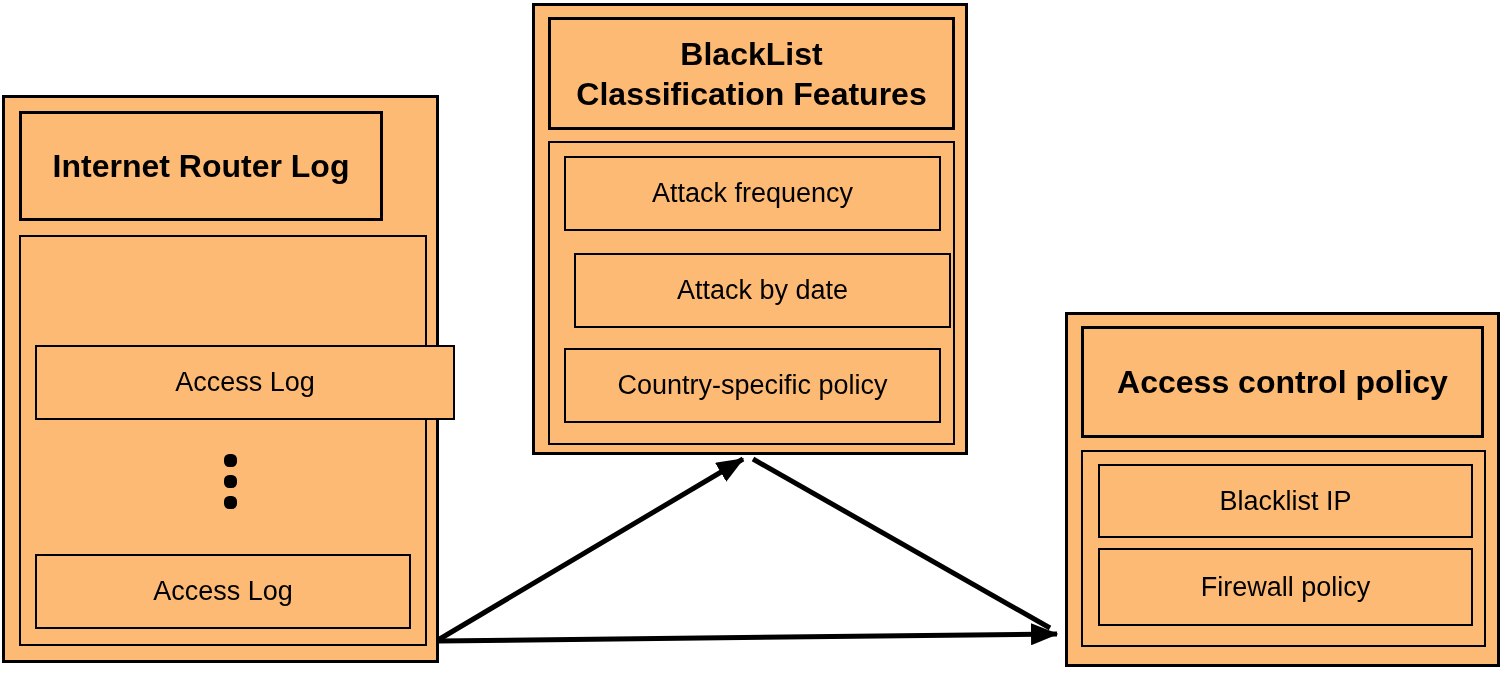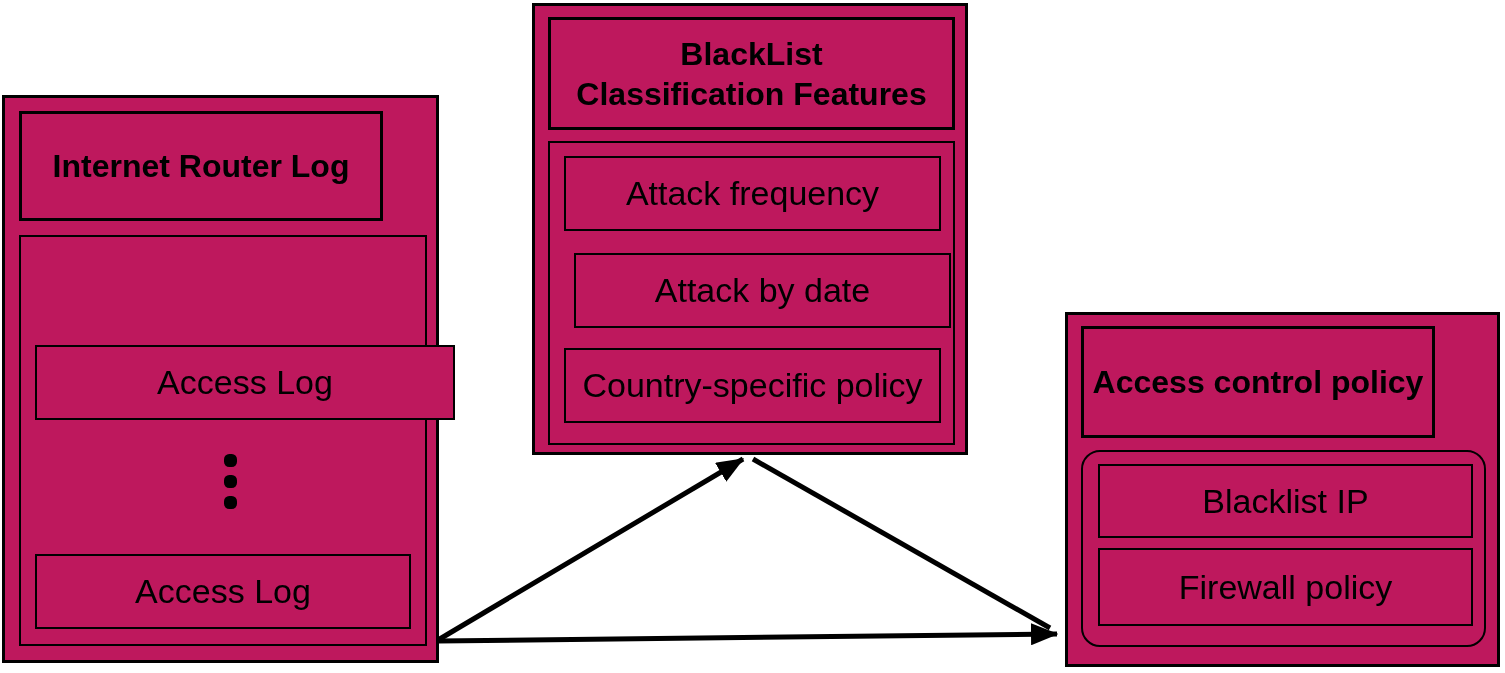--- a/index.html
+++ b/index.html
@@ -14,28 +14,28 @@
   }
   .arrows {
     position: absolute;
     left: 0; top: 0;
     width: 1505px; height: 673px;
     pointer-events: none;
   }
   .box, .hdr, .sub, .item {
     position: absolute;
     box-sizing: border-box;
-    background: #be185d;
+    background: #fdba74;
   }
   .box  { border: 3px solid #000; }
   .hdr  { border: 3px solid #000; display: flex; align-items: center; justify-content: center;
           text-align: center; font-weight: bold; font-size: 32px; line-height: 1.25; }
   .sub  { border: 2px solid #000; }
   .item { border: 2px solid #000; display: flex; align-items: center; justify-content: center;
-          text-align: center; font-size: 34px; }
+          text-align: center; font-size: 27px; }
   .hdr span { display: block; }
   .vdots {
     position: absolute;
     display: flex; flex-direction: column; align-items: center;
   }
   .vdots .dot {
     width: 13px; height: 13px;
     background: #000;
     border-radius: 40%;
     margin: 4px 0;
@@ -90,24 +90,24 @@
       <div class="item" style="left:24px; top:110px; width:377px; height:75px;">
         <span>Attack by date</span>
       </div>
       <div class="item" style="left:14px; top:205px; width:377px; height:75px;">
         <span>Country-specific policy</span>
       </div>
     </div>
   </div>
 
   <div class="box" style="left:1065px; top:312px; width:435px; height:355px;">
-    <div class="hdr" style="left:13px; top:11px; width:354px; height:112px;">
+    <div class="hdr" style="left:13px; top:11px; width:403px; height:112px;">
       <span>Access control policy</span>
     </div>
-    <div class="sub" style="left:13px; top:135px; width:405px; height:197px;border-radius:19px;">
+    <div class="sub" style="left:13px; top:135px; width:405px; height:197px;">
       <div class="item" style="left:15px; top:12px; width:375px; height:74px;">
         <span>Blacklist IP</span>
       </div>
       <div class="item" style="left:15px; top:96px; width:375px; height:78px;">
         <span>Firewall policy</span>
       </div>
     </div>
   </div>
 
 </div>

